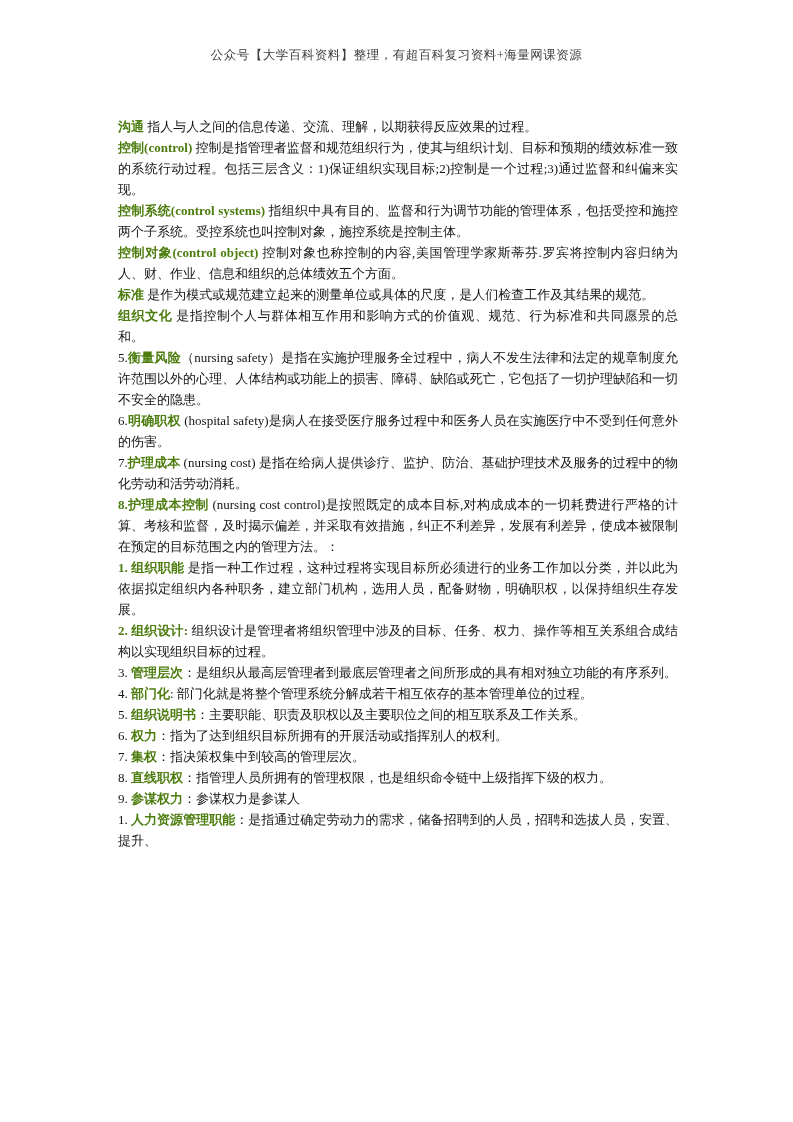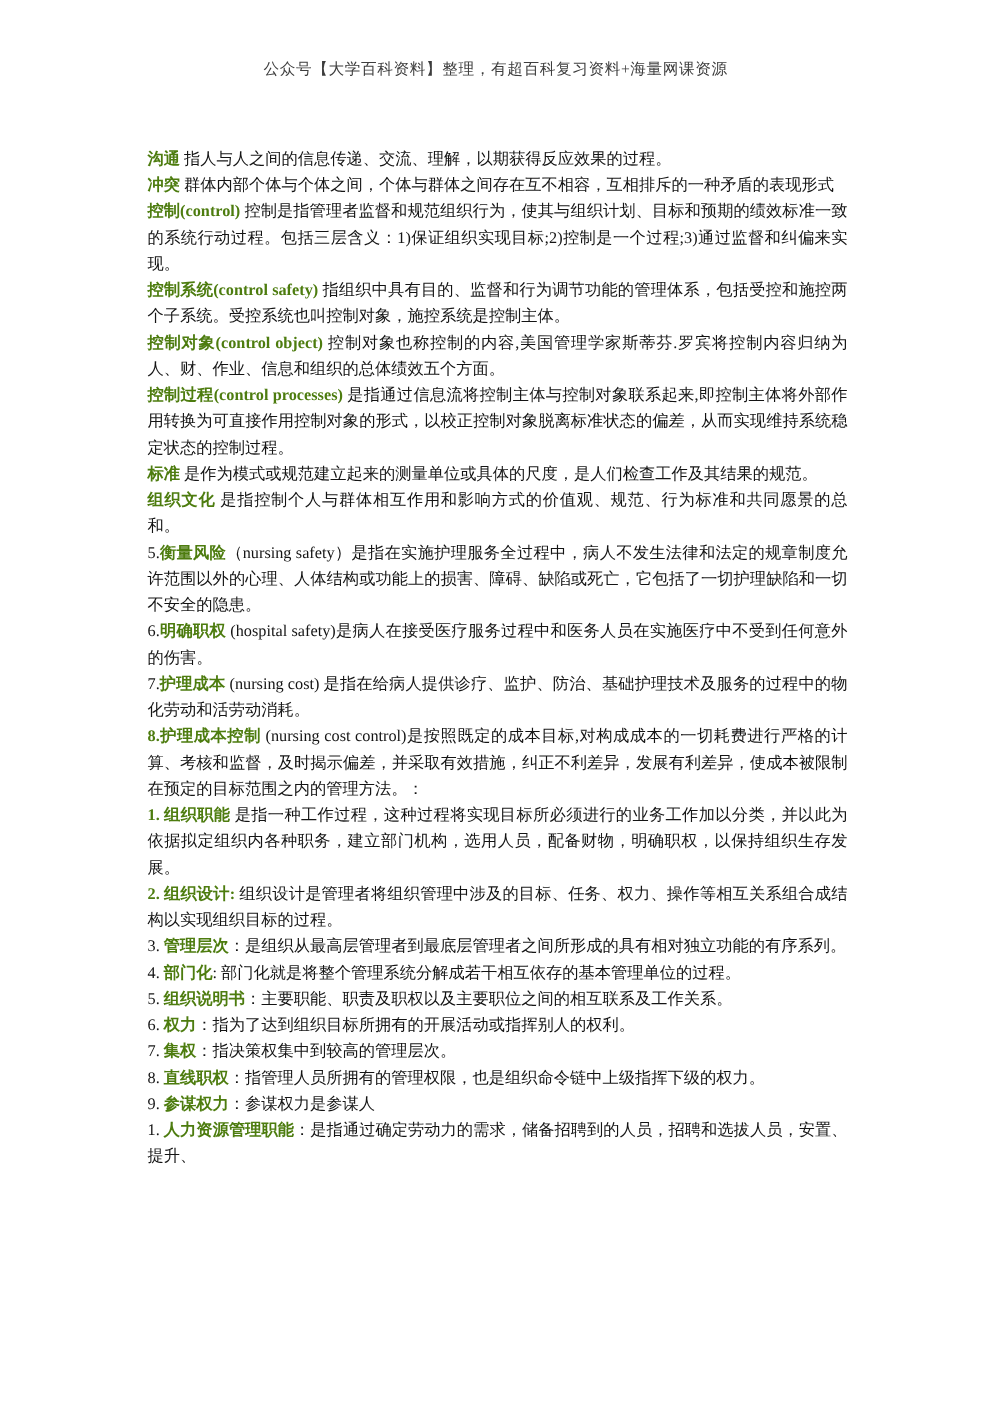--- a/index.html
+++ b/index.html
@@ -43,25 +43,23 @@
 </style>
 </head>
 <body>
 
 <div class="page">
   <div class="page-header">
     <span>公众号【大学百科资料】整理，有超百科复习资料+海量网课资源</span>
   </div>
   <div class="page-body">
       <p class="para"><b>沟通</b><span> 指人与人之间的信息传递、交流、理解，以期获得反应效果的过程。</span></p>
-      <p class="para"><b>冲突</b><span> 群体内部个体与个体之间，个体与群体之间存在互不相容，互相排斥的一种矛盾的表现形式</span></p>
       <p class="para"><b>控制(control)</b><span> 控制是指管理者监督和规范组织行为，使其与组织计划、目标和预期的绩效标准一致的系统行动过程。包括三层含义：1)保证组织实现目标;2)控制是一个过程;3)通过监督和纠偏来实现。</span></p>
-      <p class="para"><b>控制系统(control safety)</b><span> 指组织中具有目的、监督和行为调节功能的管理体系，包括受控和施控两个子系统。受控系统也叫控制对象，施控系统是控制主体。</span></p>
+      <p class="para"><b>控制系统(control systems)</b><span> 指组织中具有目的、监督和行为调节功能的管理体系，包括受控和施控两个子系统。受控系统也叫控制对象，施控系统是控制主体。</span></p>
       <p class="para"><b>控制对象(control object)</b><span> 控制对象也称控制的内容,美国管理学家斯蒂芬.罗宾将控制内容归纳为人、财、作业、信息和组织的总体绩效五个方面。</span></p>
-      <p class="para"><b>控制过程(control processes)</b><span> 是指通过信息流将控制主体与控制对象联系起来,即控制主体将外部作用转换为可直接作用控制对象的形式，以校正控制对象脱离标准状态的偏差，从而实现维持系统稳定状态的控制过程。</span></p>
       <p class="para"><b>标准</b><span> 是作为模式或规范建立起来的测量单位或具体的尺度，是人们检查工作及其结果的规范。</span></p>
       <p class="para"><b>组织文化</b><span> 是指控制个人与群体相互作用和影响方式的价值观、规范、行为标准和共同愿景的总和。</span></p>
       <p class="para"><span>5.</span><b>衡量风险</b><span>（nursing safety）是指在实施护理服务全过程中，病人不发生法律和法定的规章制度允许范围以外的心理、人体结构或功能上的损害、障碍、缺陷或死亡，它包括了一切护理缺陷和一切不安全的隐患。</span></p>
       <p class="para"><span>6.</span><b>明确职权</b><span> (hospital safety)是病人在接受医疗服务过程中和医务人员在实施医疗中不受到任何意外的伤害。</span></p>
       <p class="para"><span>7.</span><b>护理成本</b><span> (nursing cost) 是指在给病人提供诊疗、监护、防治、基础护理技术及服务的过程中的物化劳动和活劳动消耗。</span></p>
       <p class="para"><b>8.护理成本控制</b><span> (nursing cost control)是按照既定的成本目标,对构成成本的一切耗费进行严格的计算、考核和监督，及时揭示偏差，并采取有效措施，纠正不利差异，发展有利差异，使成本被限制在预定的目标范围之内的管理方法。：</span></p>
       <p class="para"><b>1. 组织职能</b><span> 是指一种工作过程，这种过程将实现目标所必须进行的业务工作加以分类，并以此为依据拟定组织内各种职务，建立部门机构，选用人员，配备财物，明确职权，以保持组织生存发展。</span></p>
       <p class="para"><b>2. 组织设计:</b><span> 组织设计是管理者将组织管理中涉及的目标、任务、权力、操作等相互关系组合成结构以实现组织目标的过程。</span></p>
       <p class="para"><span>3. </span><b>管理层次</b><span>：是组织从最高层管理者到最底层管理者之间所形成的具有相对独立功能的有序系列。</span></p>
       <p class="para"><span>4. </span><b>部门化</b><span>: 部门化就是将整个管理系统分解成若干相互依存的基本管理单位的过程。</span></p>

